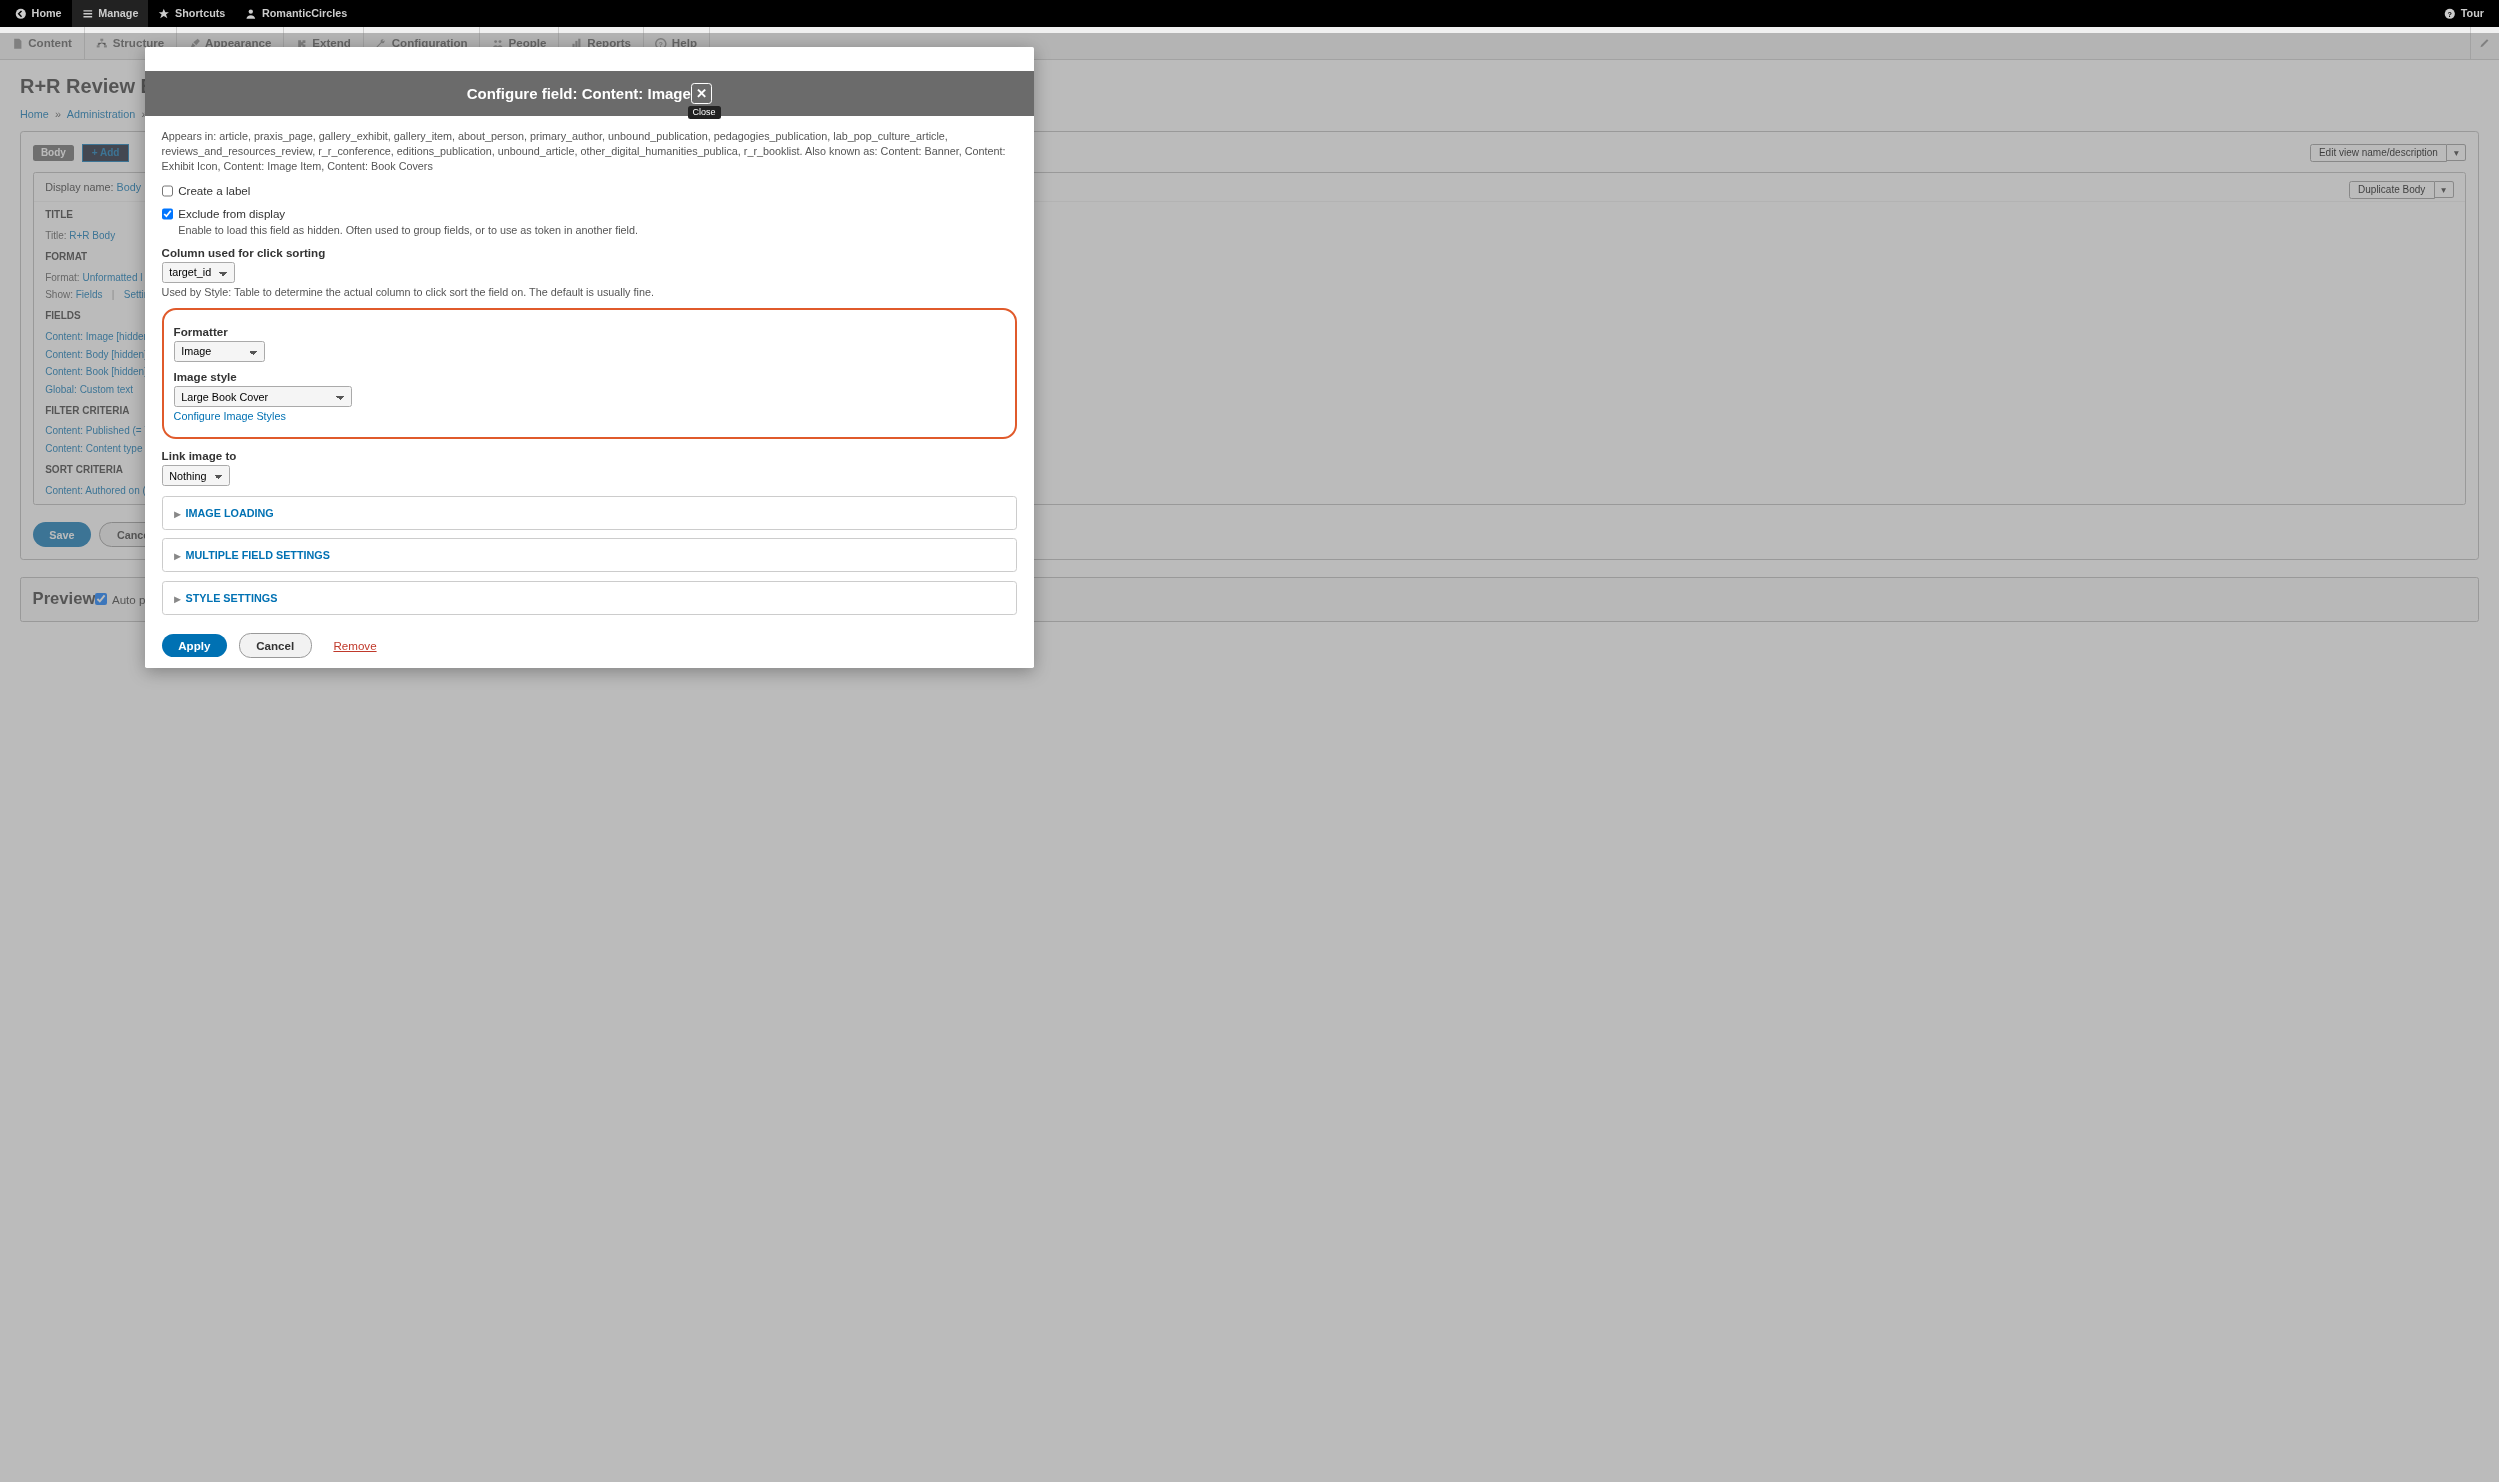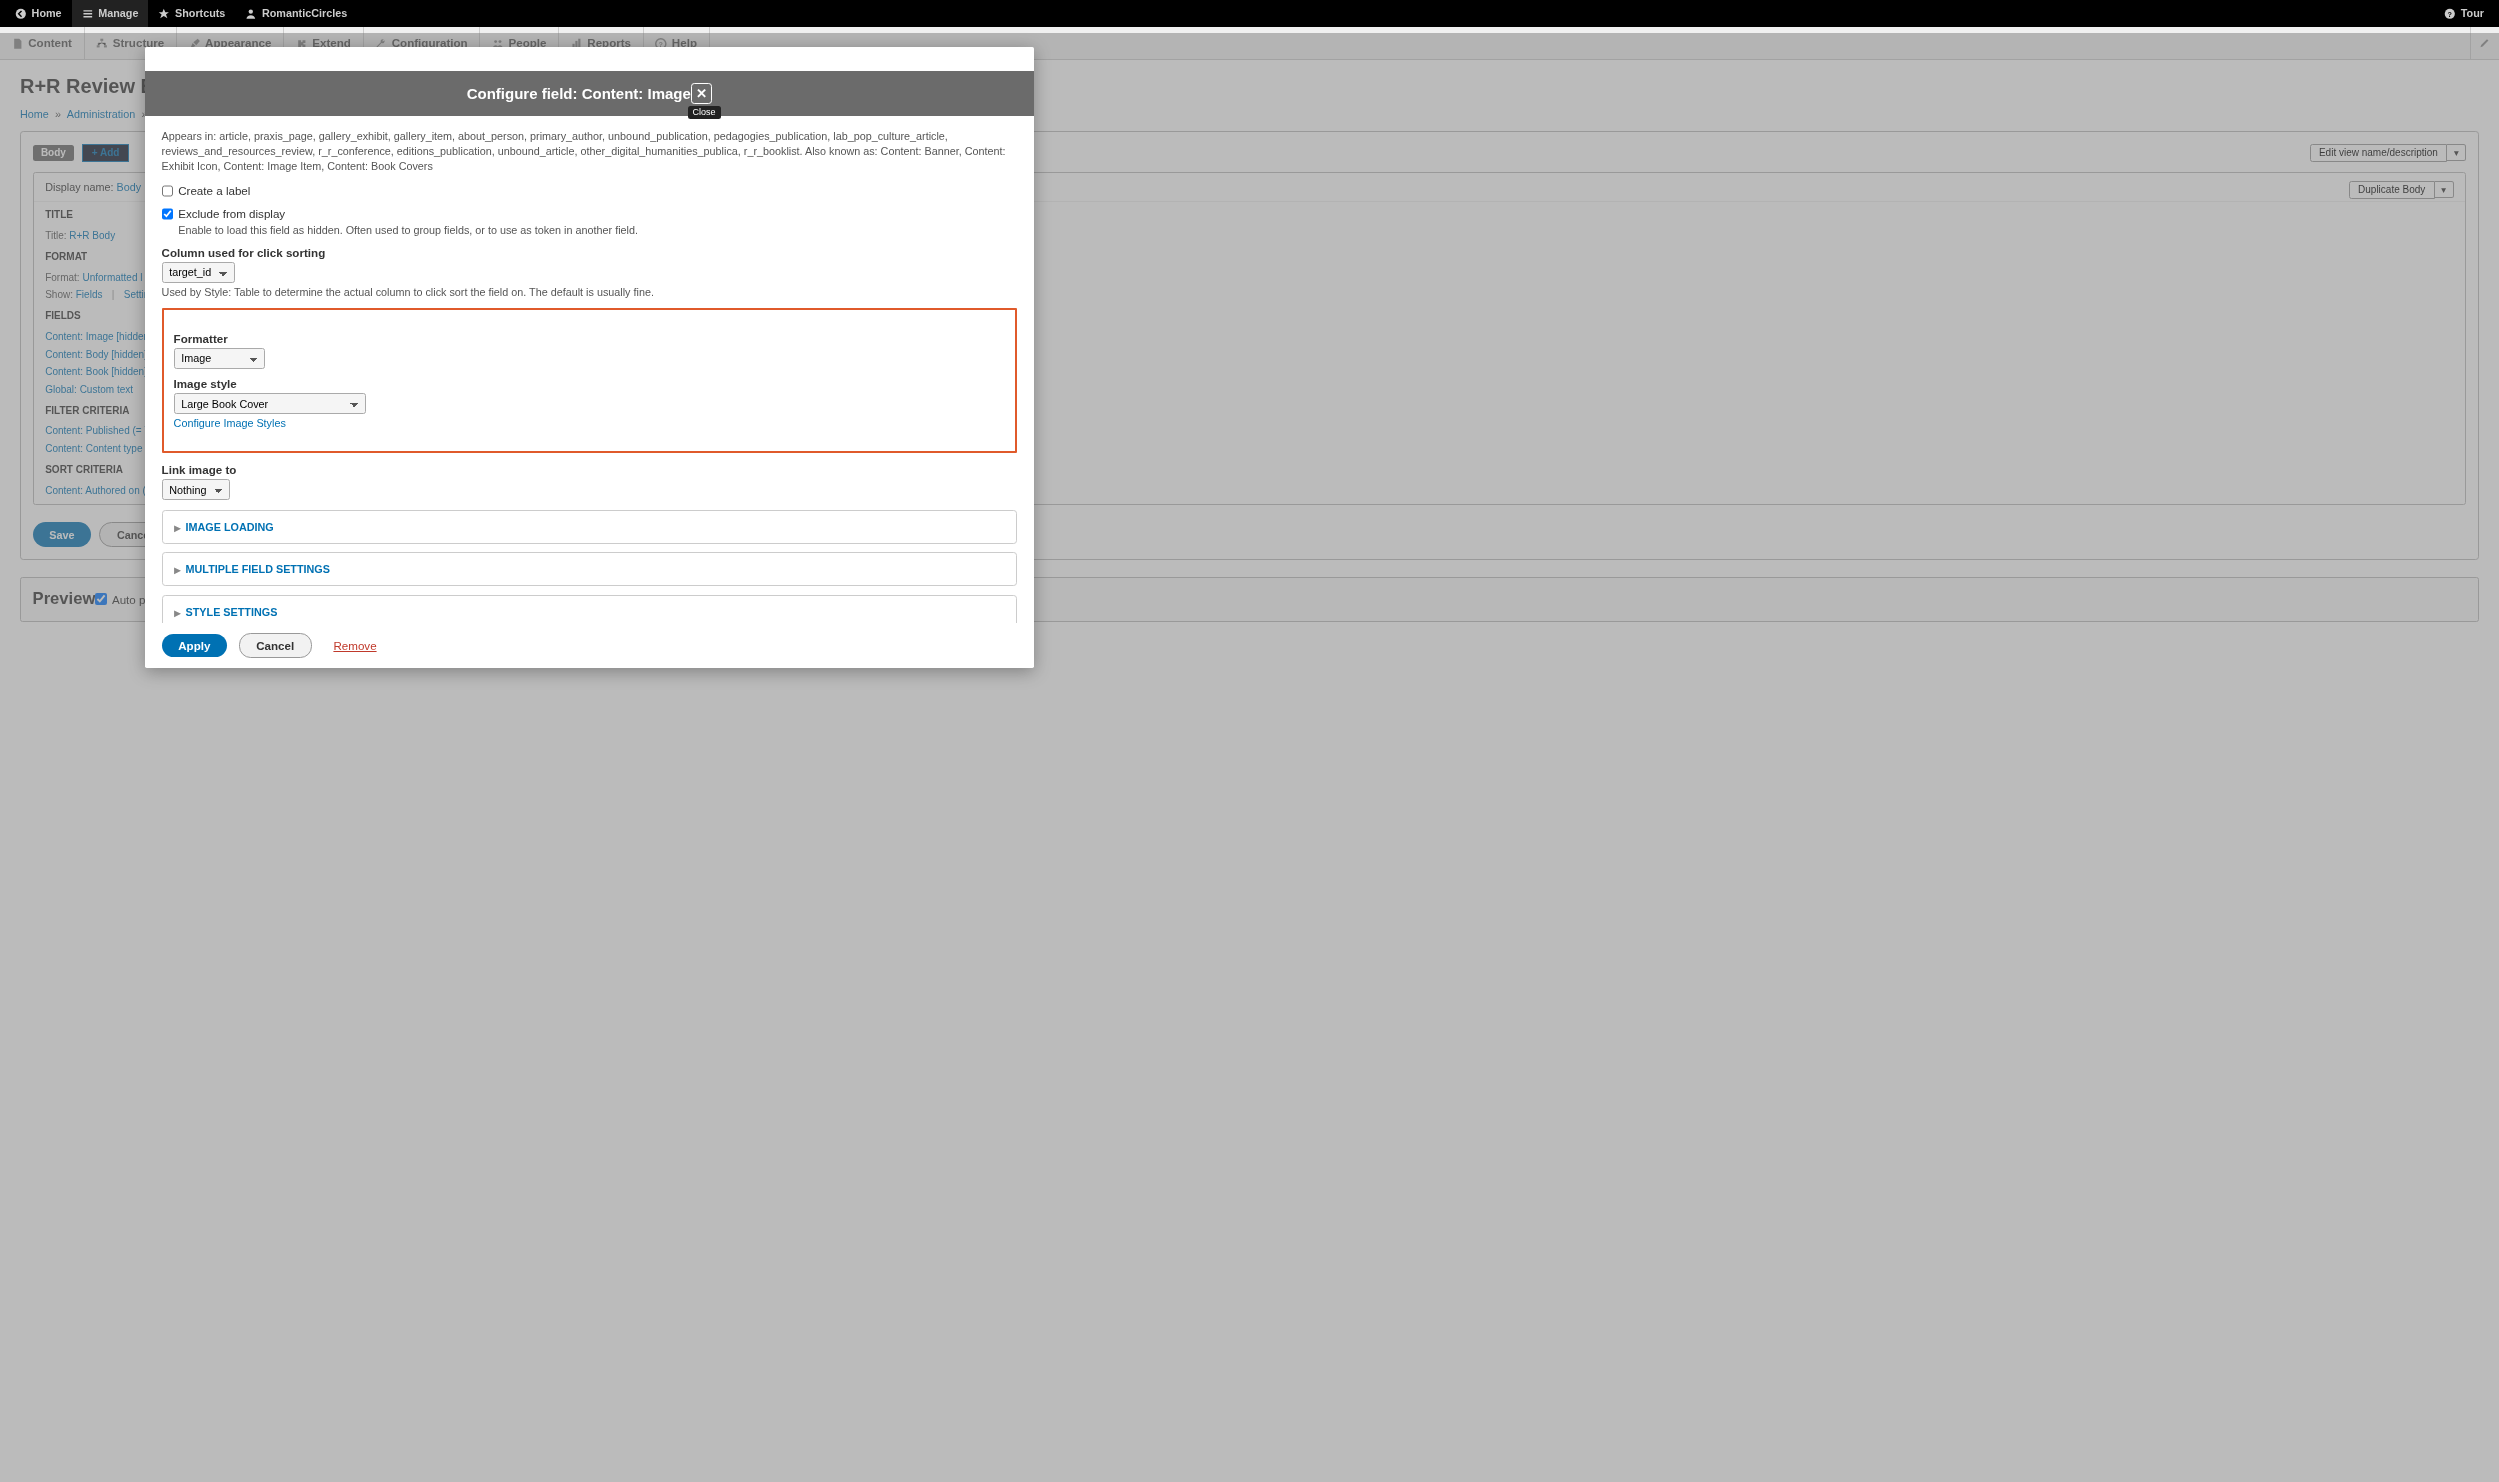--- a/index.html
+++ b/index.html
@@ -63,21 +63,21 @@
 .modal-body { padding: 13.3px 16.6px; overflow-y: auto; flex: 1; }
 .appears { color: #555; font-size: 10.8px; line-height: 1.4; margin-bottom: 10px; }
 .form-row { margin-bottom: 10px; }
 .chk-row { display: flex; align-items: center; font-size: 11.6px; }
 .chk-row input { margin-right: 5px; }
 .chk-desc { color: #555; font-size: 10.8px; margin-left: 16.6px; margin-top: 3.3px; }
 .form-label { font-weight: bold; font-size: 11.6px; margin-bottom: 3.3px; display: block; }
 select { border: 0.8px solid #aaa; border-radius: 2.5px; padding: 3.3px 6.6px; font-size: 10.8px; background: #f5f5f5; appearance: none; -webkit-appearance: none; background-image: linear-gradient(45deg, transparent 50%, #555 50%), linear-gradient(135deg, #555 50%, transparent 50%); background-position: calc(100% - 10.8px) 9px, calc(100% - 6.6px) 9px; background-size: 4.1px 4.1px, 4.1px 4.1px; background-repeat: no-repeat; padding-right: 21.5px; }
 .form-desc { color: #555; font-size: 10.8px; margin-top: 3.3px; }
 
-.highlight-box { border: 2.5px solid #e05a2b; border-radius: 1px; padding: 22px 10px; margin-bottom: 10px; }
+.highlight-box { border: 2.5px solid #e05a2b; border-radius: 14px; padding: 15px 10px; margin-bottom: 10px; }
 
 .lnk { color: #0071b3; text-decoration: none; display: inline-block; margin-top: 3.3px; font-size: 10.8px; }
 
 .collapsible { border: 0.8px solid #ccc; border-radius: 3.3px; padding: 10px 11.6px; margin-bottom: 8.3px; cursor: pointer; }
 .collapsible-hdr { color: #0071b3; font-weight: bold; font-size: 10.8px; }
 .collapsible .tri { color: #888; margin-right: 5px; font-size: 8.3px; }
 
 .modal-footer { padding: 10px 16.6px; display: flex; align-items: center; gap: 11.6px; }
 .btn-apply { background: #0071b3; color: #fff; border: none; padding: 5px 16.6px; border-radius: 11.6px; font-weight: bold; cursor: pointer; font-size: 11.6px; }
 .btn-cancel { background: #f2f2f2; color: #333; border: 0.8px solid #999; padding: 5px 16.6px; border-radius: 11.6px; font-weight: bold; cursor: pointer; font-size: 11.6px; }
@@ -343,21 +343,21 @@
 
     <div class="highlight-box">
       <div class="form-row" style="margin-bottom:8.3px">
         <label class="form-label">Formatter</label>
         <select style="width:91px">
           <option>Image</option>
         </select>
       </div>
       <div class="form-row" style="margin-bottom:0">
         <label class="form-label">Image style</label>
-        <select style="width:192px">
+        <select style="width:178px">
           <option>Large Book Cover</option>
         </select><br>
         <a href="#" class="lnk">Configure Image Styles</a>
       </div>
     </div>
 
     <div class="form-row">
       <label class="form-label">Link image to</label>
       <select>
         <option>Nothing</option>

